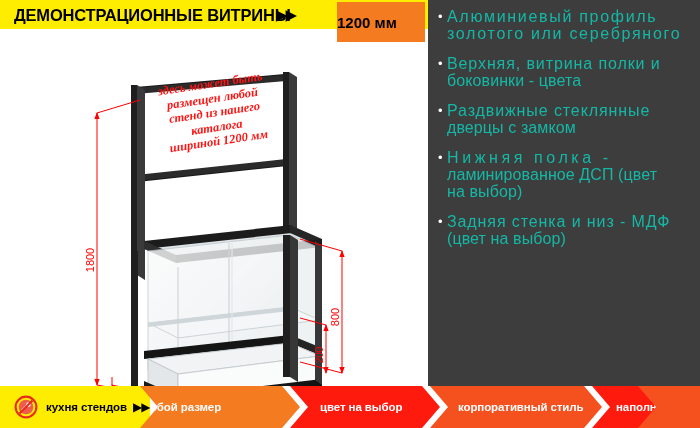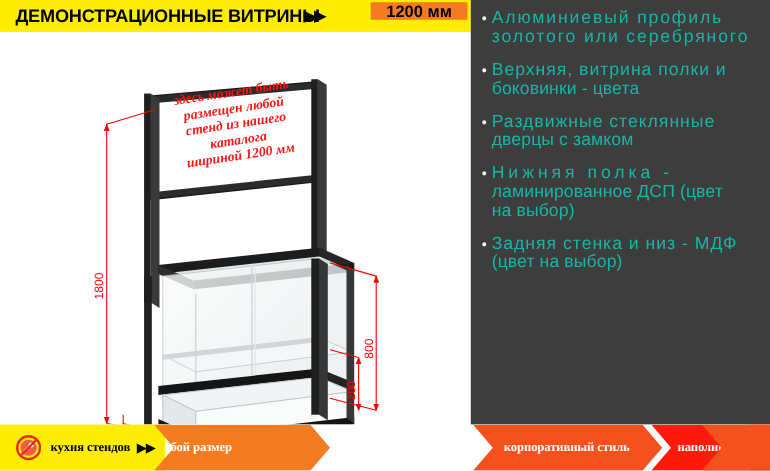--- a/index.html
+++ b/index.html
@@ -6,22 +6,22 @@
   body{width:700px;height:428px;overflow:hidden;font-family:"Liberation Sans",sans-serif;}
   #root{position:relative;width:700px;height:428px;background:#ffffff;}
 
   
   #left-col{position:absolute;left:0;top:0;width:428px;height:386px;background:#fff;}
 
   #title-bar{position:absolute;left:0;top:0;width:428px;height:29px;background:#ffed00;}
   #title-text{position:absolute;left:14px;top:3px;width:320px;height:24px;
     font-size:16.5px;font-weight:bold;color:#000;letter-spacing:-0.2px;line-height:24px;white-space:nowrap;}
   #title-arrows{position:absolute;left:276px;top:4px;font-size:15px;color:#000;line-height:22px;letter-spacing:-2px;}
-  #size-badge{position:absolute;left:337px;top:2px;width:88px;height:16px;background:#f47b20;
-    display:flex;align-items:center;justify-content:center;}
+  #size-badge{position:absolute;left:337px;top:2px;width:88px;height:40px;background:#f47b20;
+    display:flex;align-items:center;}
   #size-badge span{font-size:15px;font-weight:bold;color:#000;letter-spacing:0px;}
 
   #subtitle-bar{position:absolute;left:0;top:29px;width:428px;height:26px;background:#ff0000;}
   #subtitle-text{position:absolute;left:14px;top:0px;height:26px;line-height:26px;
     font-size:14px;font-weight:bold;color:#fff;letter-spacing:-0.1px;white-space:nowrap;}
 
   
   #drawing{position:absolute;left:0;top:55px;width:428px;height:331px;}
   #drawing svg{display:block;}
 
@@ -36,21 +36,21 @@
   #bullets{position:absolute;left:10px;top:8px;width:258px;}
   .bullet{display:flex;margin-bottom:13px;}
   .bullet .dot{color:#fff;font-size:13px;line-height:17px;width:9px;flex:0 0 9px;}
   .bullet .btxt{color:#14b8a6;font-size:16px;line-height:17px;letter-spacing:0.1px;}
   .bullet .btxt .l{display:block;white-space:nowrap;}
   .l.sp{letter-spacing:1.7px;}
   .l.sp2{letter-spacing:3.6px;}
   .l.sp1{letter-spacing:0.9px;}
 
   
-  #footer{position:absolute;left:0;top:386px;width:700px;height:42px;background:#fff;font-family:Liberation Serif, serif;}
+  #footer{position:absolute;left:0;top:386px;width:700px;height:42px;background:#fff;}
   .seg{position:absolute;top:0;height:42px;display:flex;align-items:center;}
   .seg .lbl{color:#fff;font-size:11.5px;font-weight:bold;white-space:nowrap;letter-spacing:-0.1px;}
   #seg0{left:0;width:150px;background:#ffed00;}
   #seg0 .lbl{color:#000;}
   #seg1{left:140px;width:160px;background:#f47b20;
         clip-path:polygon(0 0,142px 0,160px 21px,142px 42px,0 42px,18px 21px);}
   #seg2{left:290px;width:150px;background:#ff1a0e;
         clip-path:polygon(0 0,132px 0,150px 21px,132px 42px,0 42px,18px 21px);}
   #seg3{left:430px;width:172px;background:#f4511e;
         clip-path:polygon(0 0,154px 0,172px 21px,154px 42px,0 42px,18px 21px);}
@@ -247,20 +247,23 @@
         <line x1="5.5" y1="18.5" x2="18.5" y2="5.5" stroke="#e8291e" stroke-width="2.1"></line>
       </svg>
       <span class="lbl" style="margin-left:46px;">кухня стендов</span>
       <span style="margin-left:6px;font-size:12px;color:#000;letter-spacing:-1px;">▶▶</span>
     </div>
 
     <div class="seg" id="seg1">
       <span class="lbl" style="">любой размер</span>
     </div>
 
+    <div class="seg" id="seg2">
+      <span class="lbl" style="margin-left:30px;">цвет на выбор</span>
+    </div>
 
     <div class="seg" id="seg3">
       <span class="lbl" style="margin-left:28px;">корпоративный стиль</span>
     </div>
 
     <div class="seg" id="seg4" style="background:#ff1a0e;clip-path:polygon(0 0,90px 0,108px 21px,90px 42px,0 42px,18px 21px);">
       <span class="lbl" style="margin-left:24px;">наполнение</span>
     </div>
 
     <div style="position:absolute;left:682px;top:0;width:18px;height:42px;background:#f4511e;"></div>

